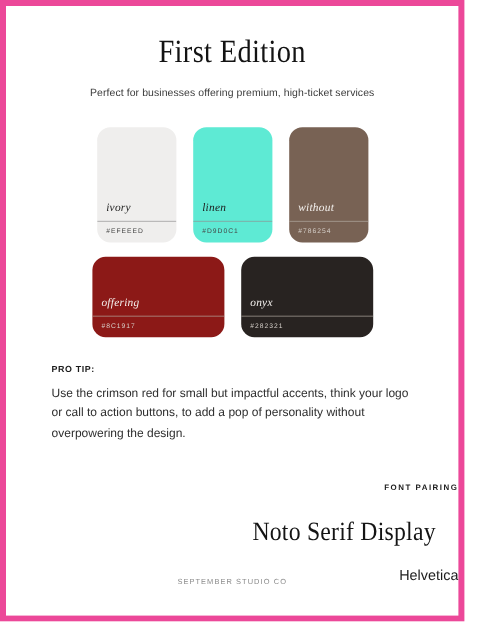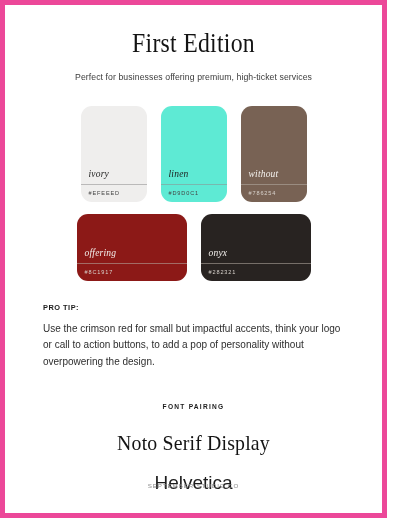--- a/index.html
+++ b/index.html
@@ -127,40 +127,40 @@
     font-size: 10px;
     font-weight: 300;
     line-height: 1.65;
     color: #2e2e2e;
     max-width: 318px;
   }
 
   
   .fontpair {
     margin-top: 33px;
-    text-align: center;
+    text-align: right;
   }
   .fontpair-label {
     font-size: 6.6px;
     font-weight: 700;
     letter-spacing: 1.25px;
     color: #1b1b1b;
     margin: 0;
   }
   .font-primary {
     font-family: "Liberation Serif", "DejaVu Serif", serif;
     font-size: 22px;
     font-weight: 400;
     color: #141414;
     margin: 20px 0 0 0;
     transform: scaleX(0.9);
     letter-spacing: 0.2px;
   }
   .font-secondary {
-    font-size: 19px;
+    font-size: 12px;
     font-weight: 400;
     color: #1d1d1d;
     margin: 16px 0 0 0;
   }
 
   
   .footer {
     position: absolute;
     left: 0;
     right: 0;

